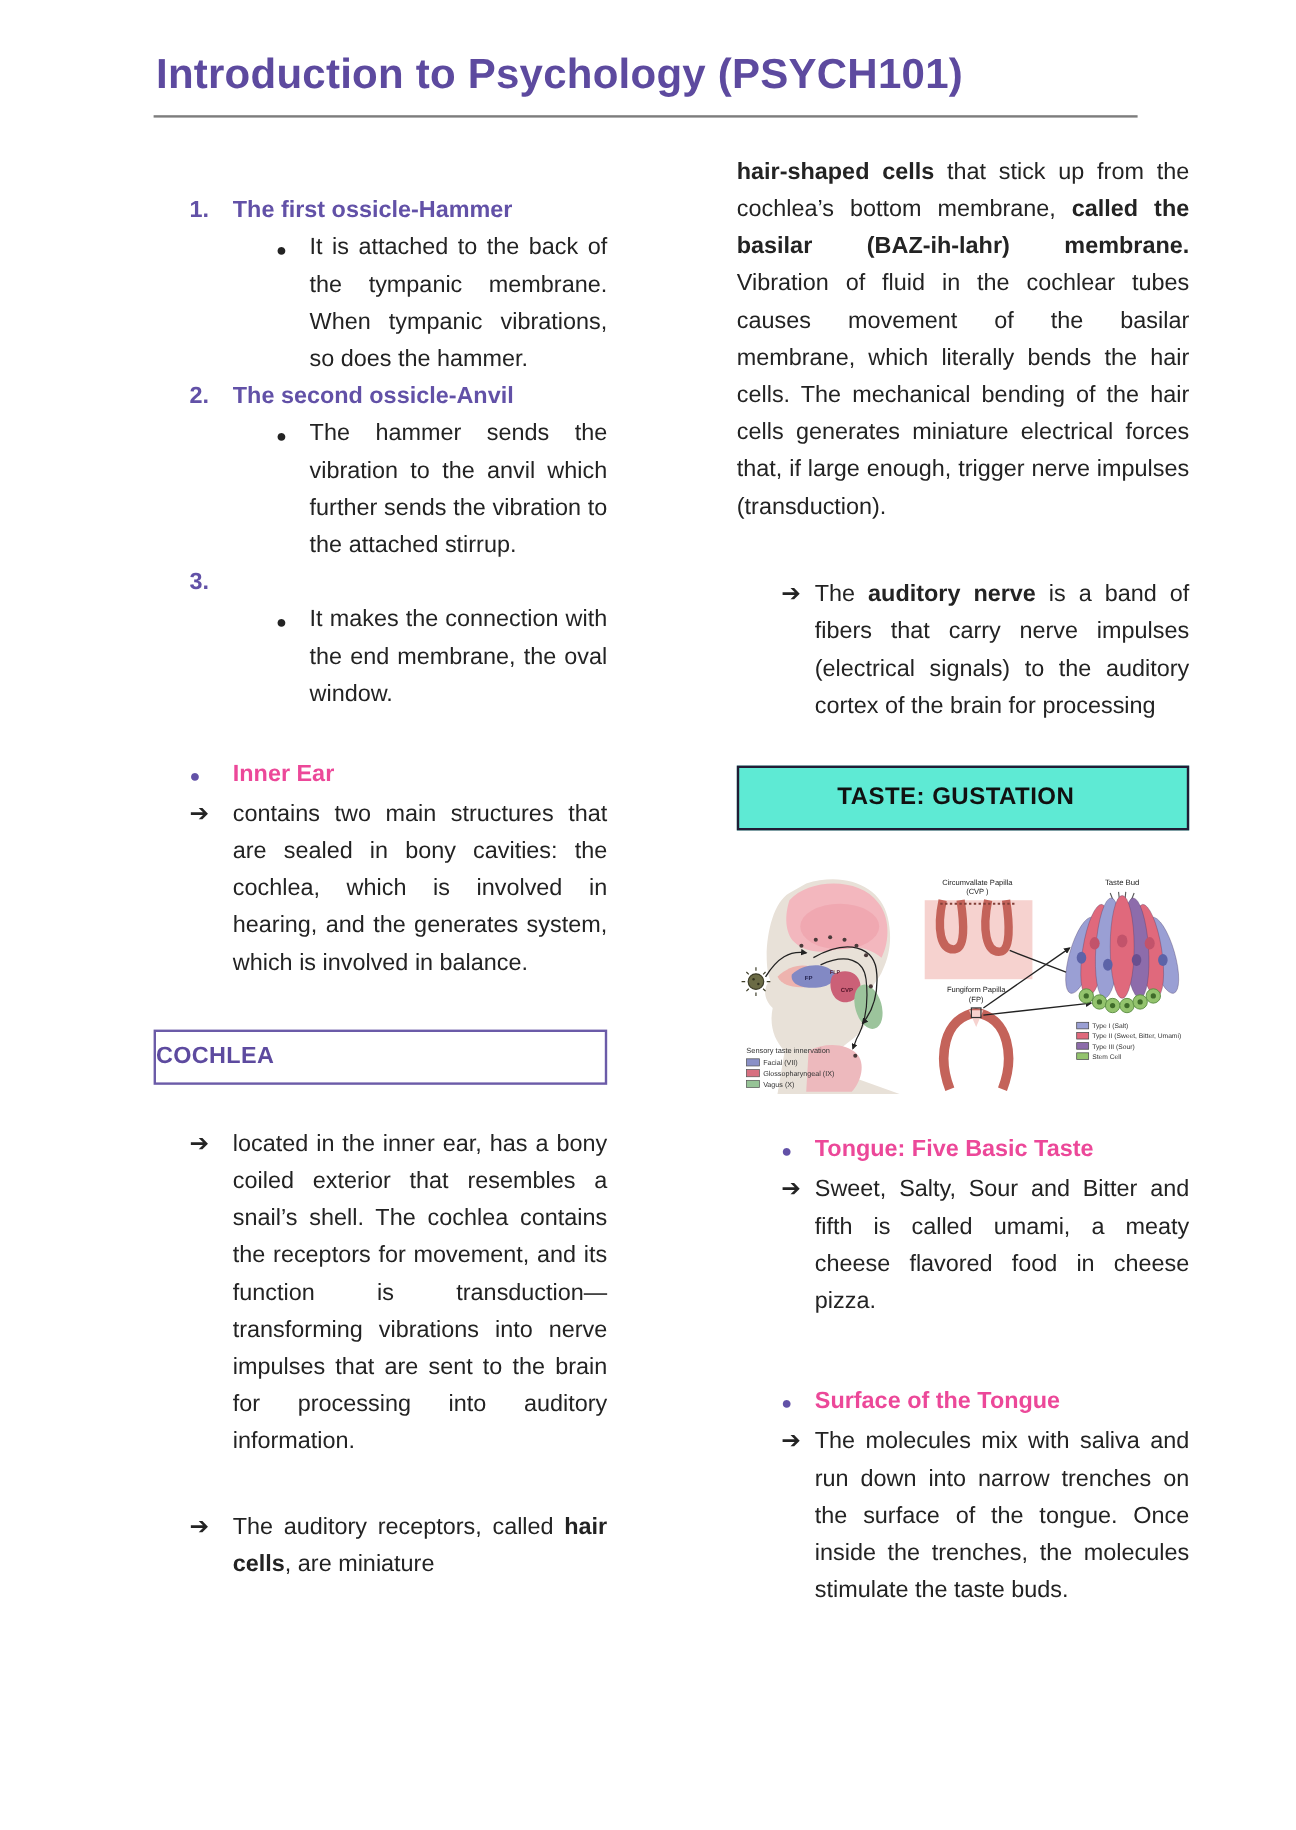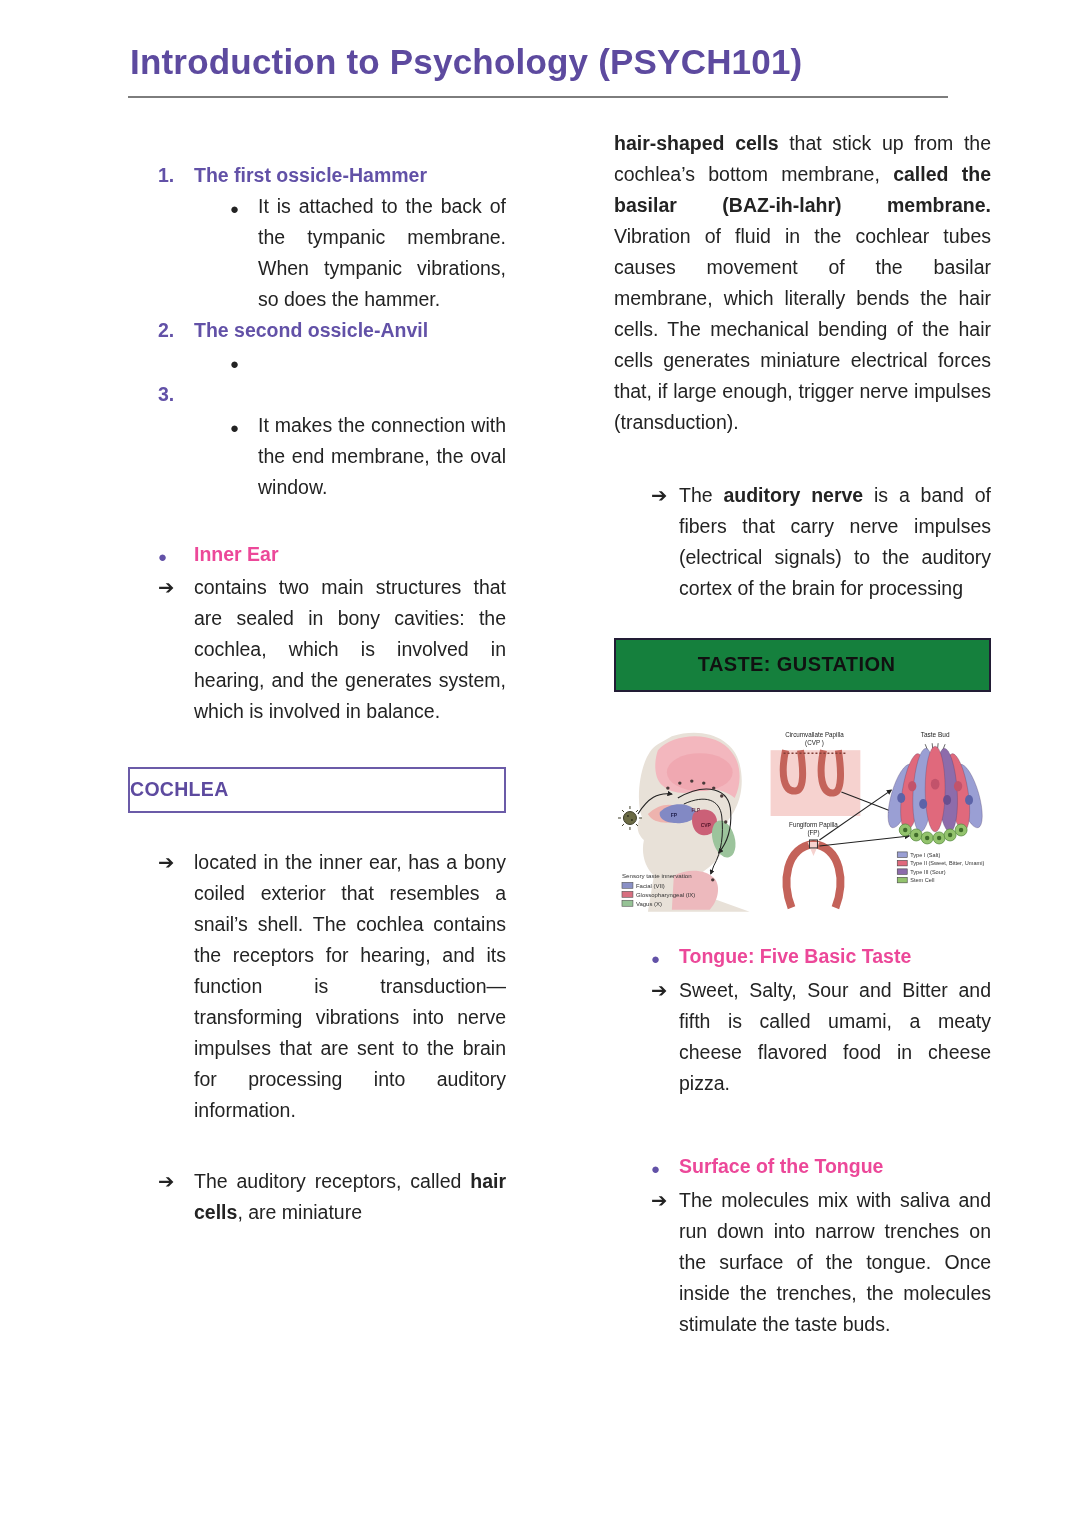--- a/index.html
+++ b/index.html
@@ -70,21 +70,21 @@
   
   .r-cont-para { margin-left: 65px; text-align: justify; }
   .r-arrow-row { display: flex; margin-left: 37px; margin-top: 42px; }
   .r-arrow-marker { width: 28px; flex: none; font-weight: 600; }
   .r-bullet-row { display: flex; margin-left: 37px; }
   .r-bullet-dot { width: 28px; flex: none; color: #6251a7; font-size: 15px; padding-top: 2px; }
   .r-arrow-row2 { display: flex; margin-left: 37px; margin-top: 1px; }
 
   .taste-banner {
     margin-top: 34px;
-    background: #15803d;
+    background: #5eead4;
     border: 2px solid #221c35;
     text-align: center;
     padding: 9px 12px 10px 0;
     font-weight: 800;
     color: #111111;
     font-size: 20px;
     letter-spacing: 0.4px;
   }
 
   .taste-figure { margin-top: 34px; width: 377px; }
@@ -113,20 +113,21 @@
         <span class="dot-marker">●</span>
         <span class="sub-text">It is attached to the back of the tympanic membrane. When tympanic vibrations, so does the hammer.</span>
       </div>
 
       <div class="num-item">
         <span class="num-marker">2.</span>
         <span class="num-heading">The second ossicle-Anvil</span>
       </div>
       <div class="sub-bullet">
         <span class="dot-marker">●</span>
+        <span class="sub-text">The hammer sends the vibration to the anvil which further sends the vibration to the attached stirrup.</span>
       </div>
 
       <div class="num-item">
         <span class="num-marker">3.</span>
       </div>
       <div class="sub-bullet">
         <span class="dot-marker">●</span>
         <span class="sub-text">It makes the connection with the end membrane, the oval window.</span>
       </div>
 
@@ -136,21 +137,21 @@
       </div>
       <div class="arrow-row">
         <span class="arrow-marker">➔</span>
         <span class="arrow-text">contains two main structures that are sealed in bony cavities: the cochlea, which is involved in hearing, and the generates system, which is involved in balance.</span>
       </div>
 
       <div class="cochlea-box">COCHLEA</div>
 
       <div class="arrow-row">
         <span class="arrow-marker">➔</span>
-        <span class="arrow-text">located in the inner ear, has a bony coiled exterior that resembles a snail’s shell. The cochlea contains the receptors for hearing, and its function is transduction—transforming vibrations into nerve impulses that are sent to the brain for processing into auditory information.</span>
+        <span class="arrow-text">located in the inner ear, has a bony coiled exterior that resembles a snail’s shell. The cochlea contains the receptors for movement, and its function is transduction—transforming vibrations into nerve impulses that are sent to the brain for processing into auditory information.</span>
       </div>
 
       <div class="arrow-row mt-para">
         <span class="arrow-marker">➔</span>
         <span class="arrow-text"><span>The auditory receptors, called </span><b>hair cells</b><span>, are miniature</span></span>
       </div>
 
     </div>
 
     <div class="col-right">

